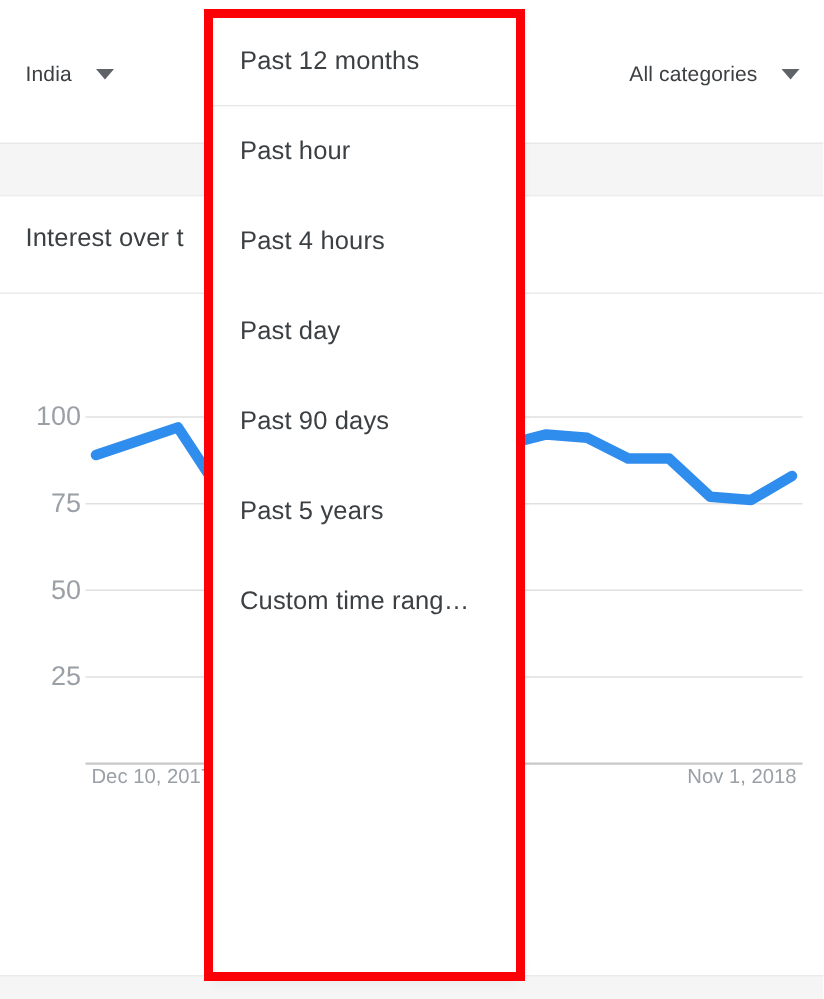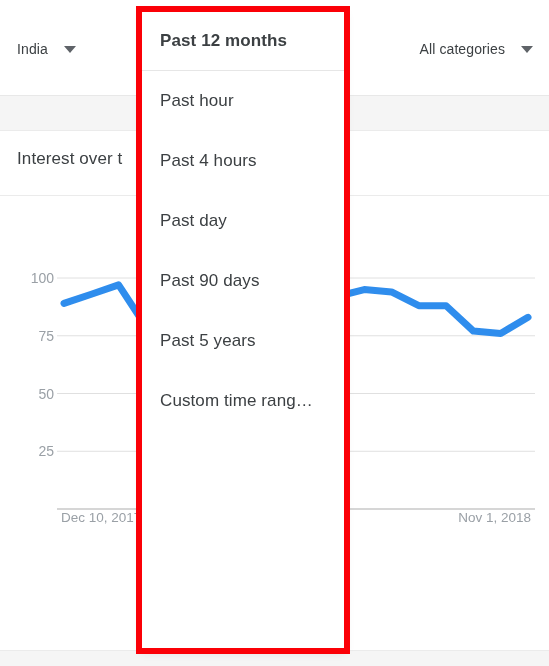--- a/index.html
+++ b/index.html
@@ -50,21 +50,21 @@
     font-size:17px; color:#3c4043; letter-spacing:0.1px; white-space:nowrap;
   }
   .card-divider {
     position:absolute; left:0; top:64px; width:549px; height:1px;
     background:#ebebeb;
   }
   .plot { position:absolute; left:0; top:0; width:549px; height:519px; }
 
   .y-tick {
     position:absolute; right:0; text-align:right;
-    font-size:14px; color:#9aa0a6; transform:translateY(-50%);
+    font-size:18px; color:#9aa0a6; transform:translateY(-50%);
     white-space:nowrap;
   }
   .y-tick-wrap { position:absolute; left:0; width:54px; }
 
   .x-label {
     position:absolute; top:379px;
     font-size:13.5px; color:#9aa0a6; white-space:nowrap;margin-left:44px;
   }
 
   
@@ -91,21 +91,21 @@
     overflow:hidden;
   }
   .menu-item {
     display:flex; align-items:center;
     height:60px;
     padding-left:19px;
     font-size:17px; color:#3c4043; letter-spacing:0.1px;
     white-space:nowrap; cursor:pointer;
     background:#ffffff;
   }
-  .menu-item.sep-after { border-bottom:1px solid #e6e6e6;font-weight:bold; }
+  .menu-item.sep-after { border-bottom:1px solid #e6e6e6; }
 </style>
 </head>
 <body>
 
 <div id="root">
 
   <div class="filter-bar">
     <div class="filter-chip left">
       <span>India</span>
       <span class="caret"></span>

